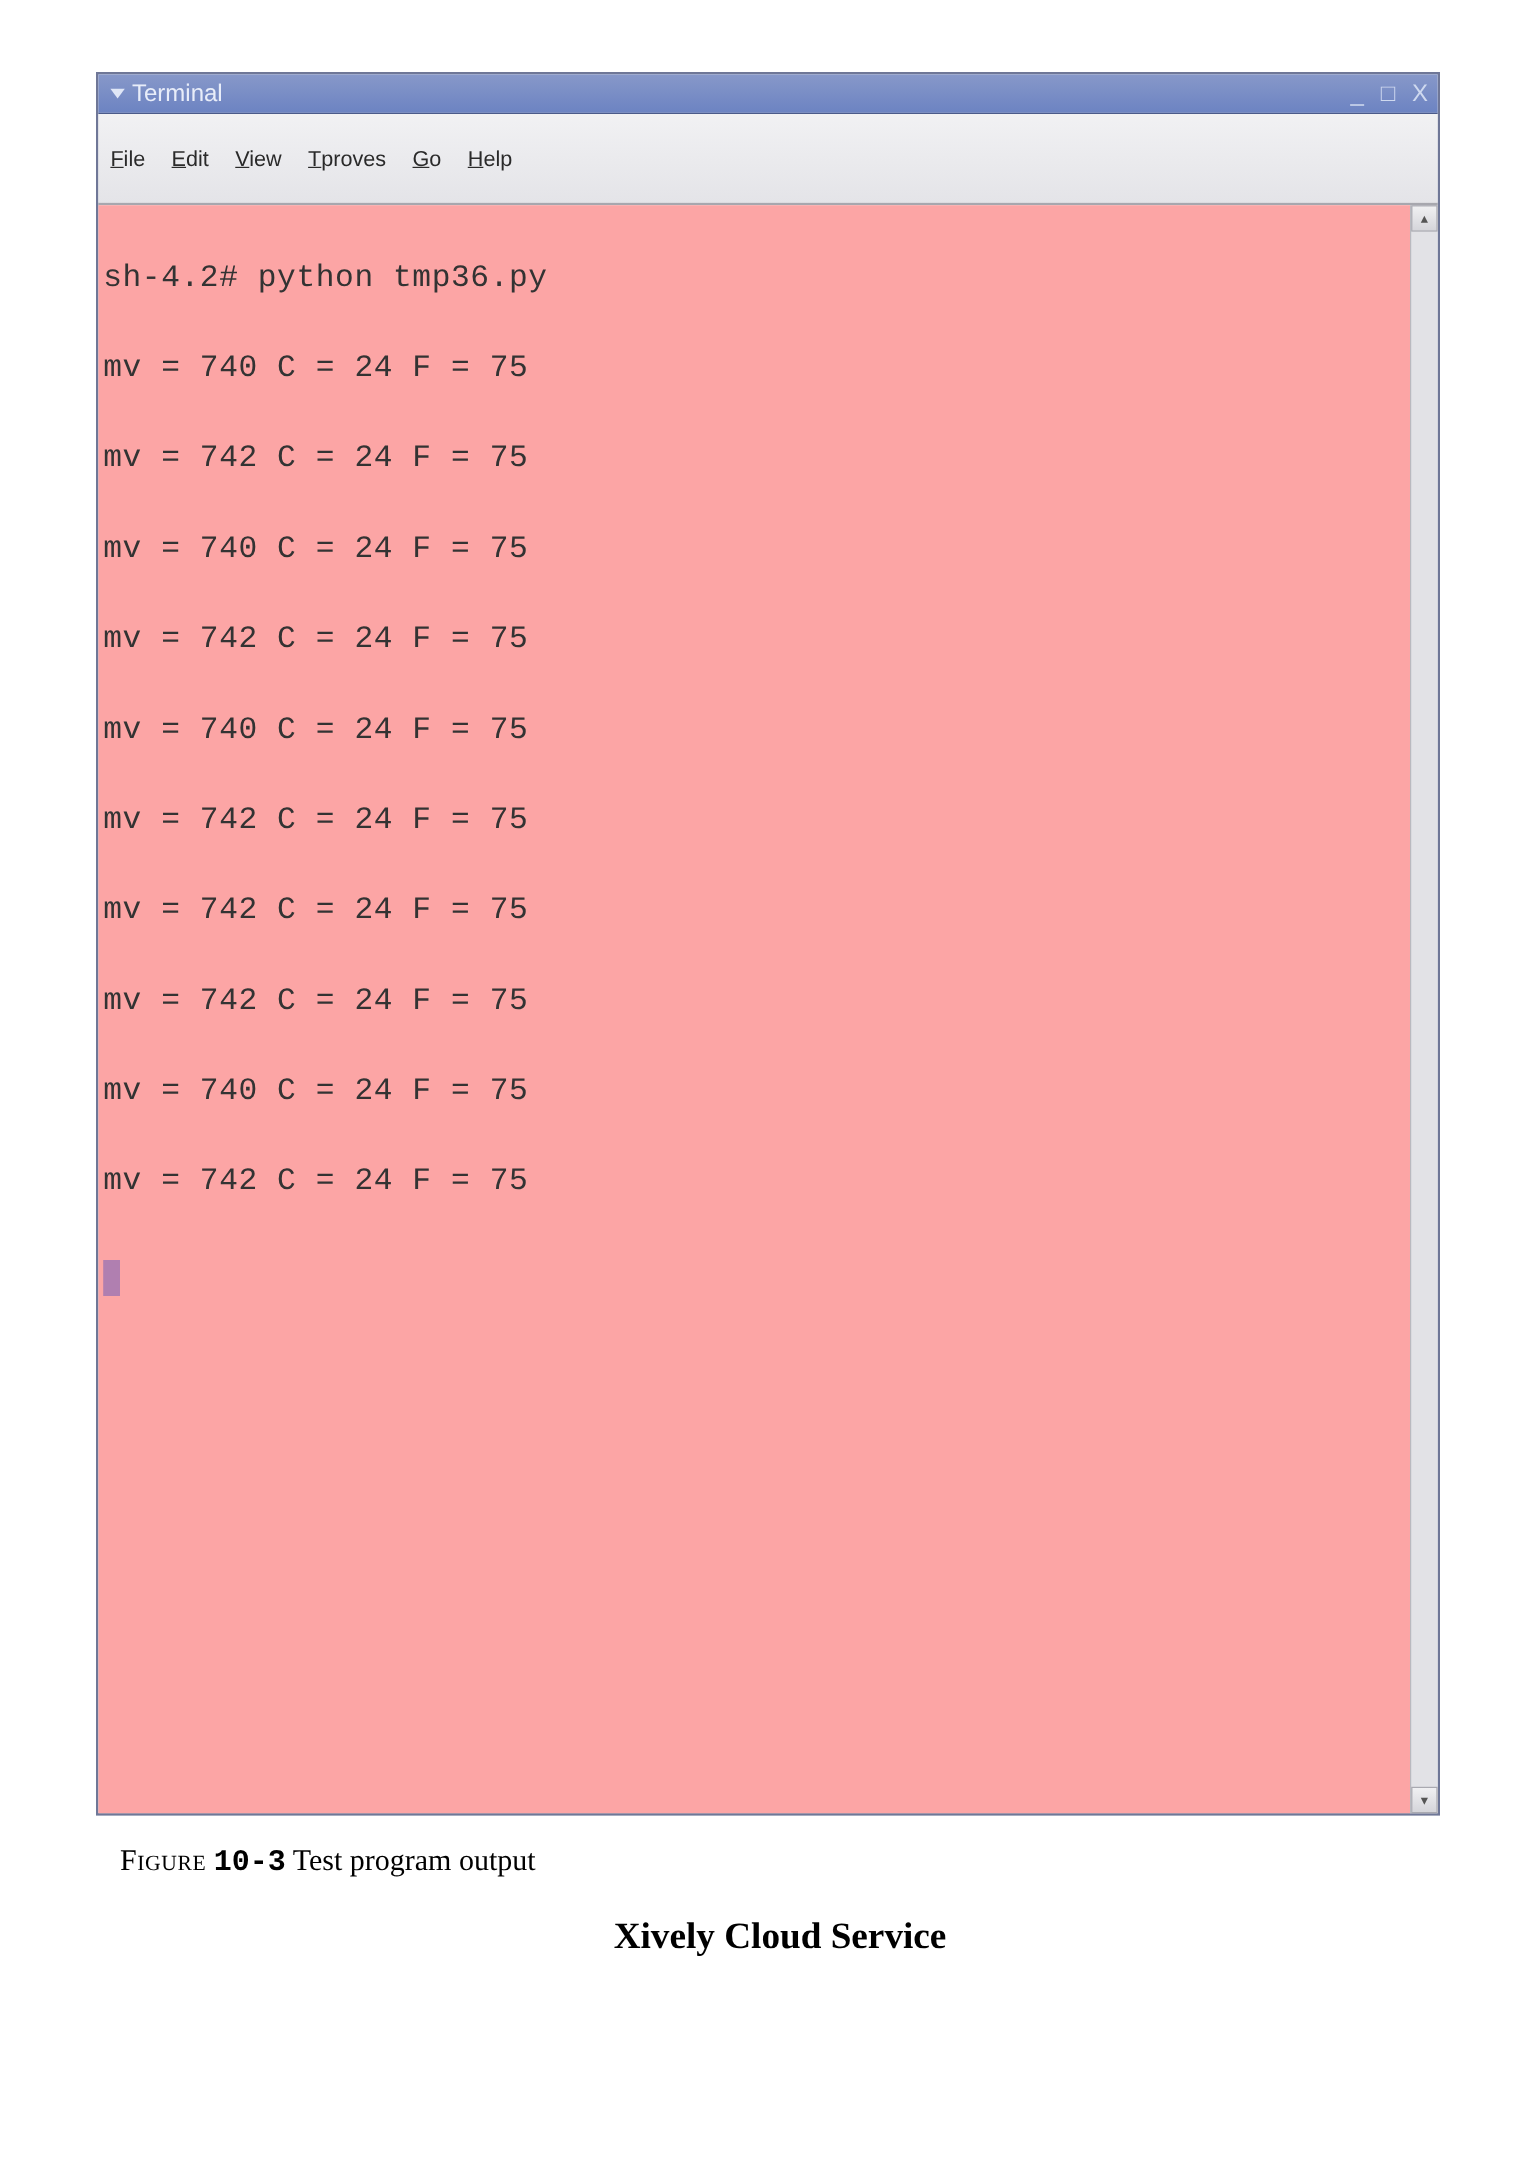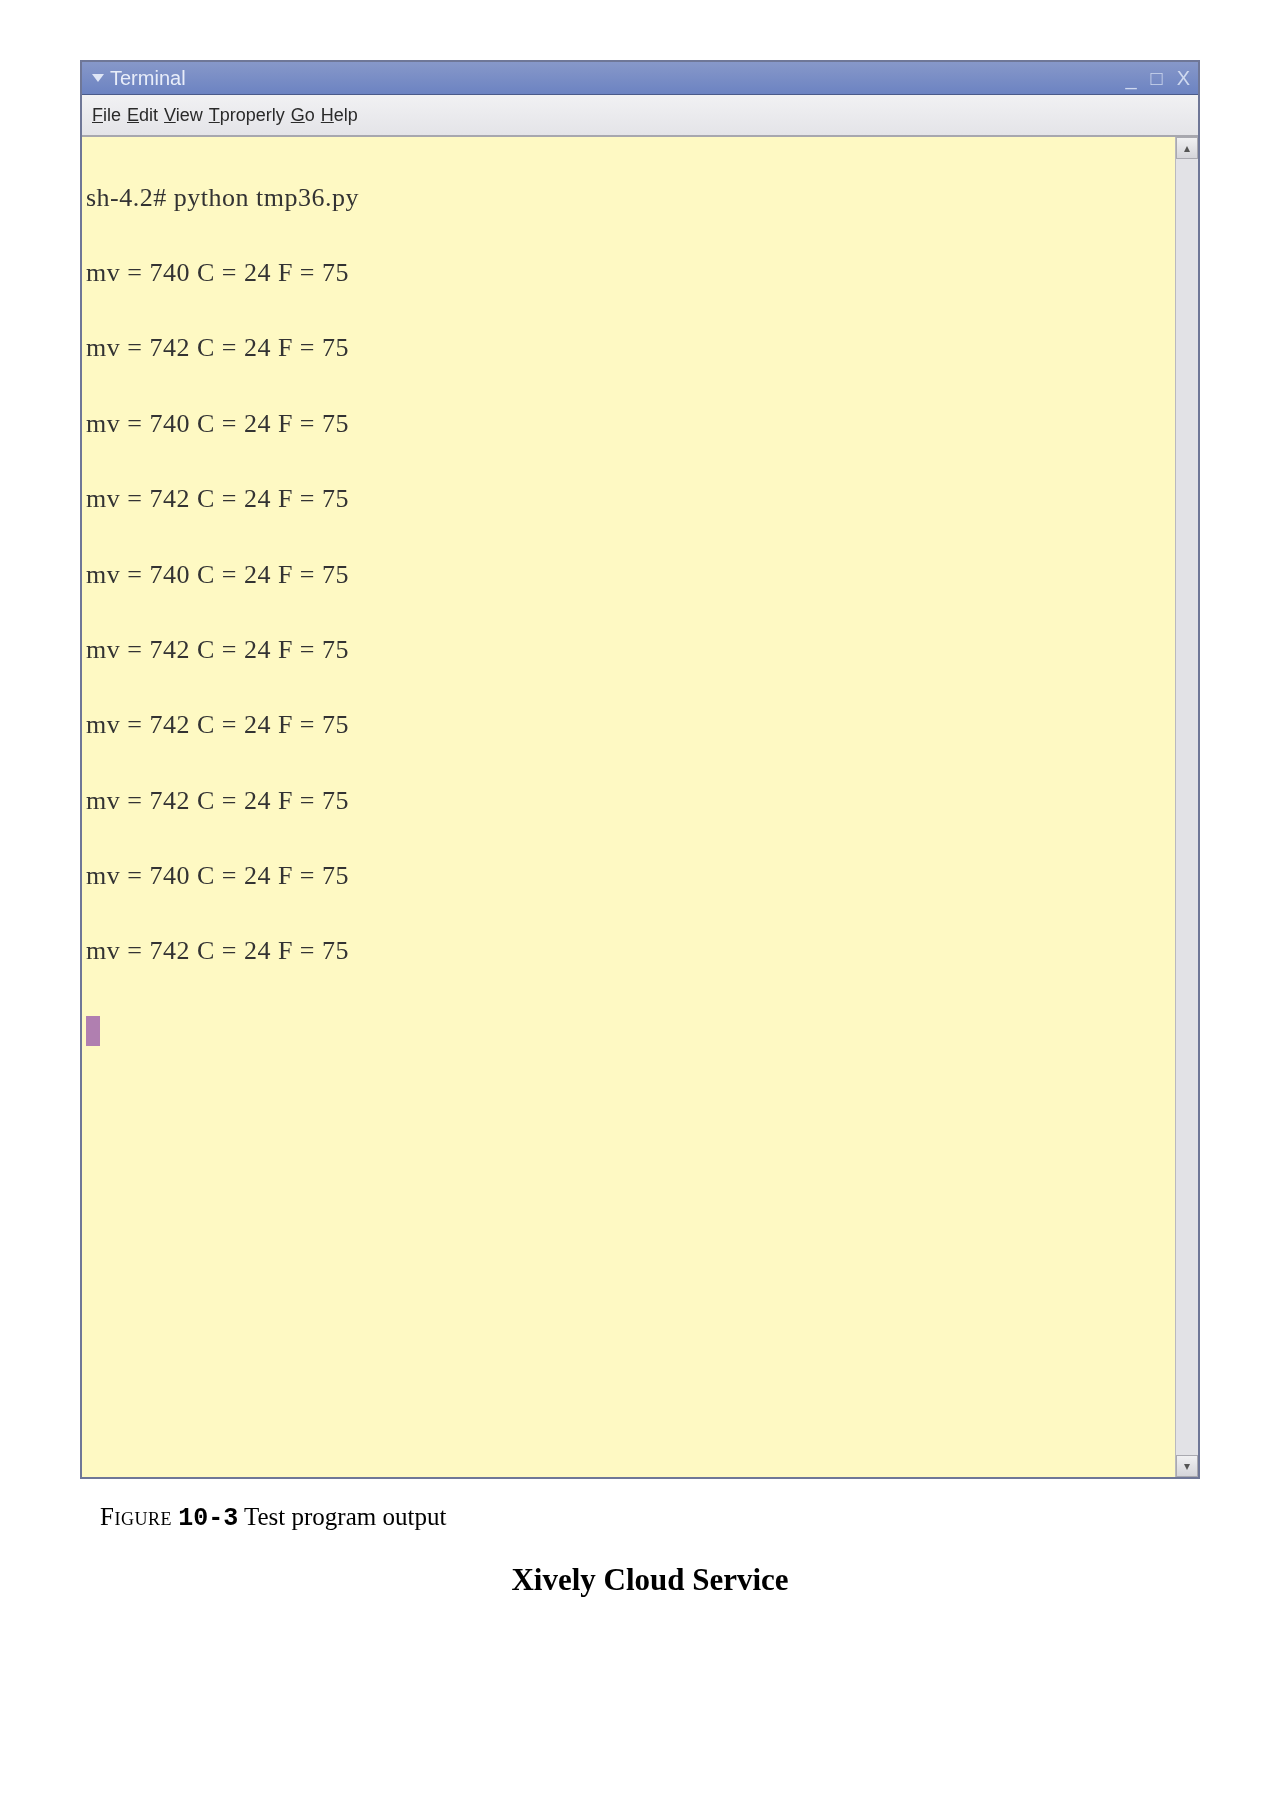--- a/index.html
+++ b/index.html
@@ -57,40 +57,40 @@
     font-family: Verdana, Arial, sans-serif;
     font-size: 20px;
     letter-spacing: 2px;
   }
   .menubar {
     background: linear-gradient(to bottom, #f1f1f3 0%, #e4e4e8 100%);
     border-bottom: 2px solid #a7a7ae;
     height: 38px;
     display: flex;
     align-items: center;
-    gap: 6px;
-    padding: 1px 10px;
+    gap: 22px;
+    padding: 18px 10px;
     font-family: Verdana, Arial, sans-serif;
     font-size: 18px;
     color: #2a2a2a;
   }
   .menu-item {
     cursor: default;
   }
   .mnemonic {
     text-decoration: underline;
   }
   .term-body-wrap {
     display: flex;
     height: 1340px;
   }
   .term-content {
     flex: 1 1 auto;
-    background: #fef9c3;
-    font-family: Liberation Serif, serif;
+    background: #fca5a5;
+    font-family: Liberation Mono, monospace;
     font-size: 26px;
     line-height: 1.45;
     color: #333;
     padding: 4px 0 0 4px;
     white-space: pre;
     letter-spacing: 0.5px;
   }
   .term-content .line {
     display: block;
   }
@@ -167,21 +167,21 @@
         <span>_</span>
         <span>□</span>
         <span>X</span>
       </div>
     </div>
 
     <div class="menubar">
       <span class="menu-item"><span class="mnemonic">F</span><span>ile</span></span>
       <span class="menu-item"><span class="mnemonic">E</span><span>dit</span></span>
       <span class="menu-item"><span class="mnemonic">V</span><span>iew</span></span>
-      <span class="menu-item"><span class="mnemonic">T</span><span>properly</span></span>
+      <span class="menu-item"><span class="mnemonic">T</span><span>proves</span></span>
       <span class="menu-item"><span class="mnemonic">G</span><span>o</span></span>
       <span class="menu-item"><span class="mnemonic">H</span><span>elp</span></span>
     </div>
 
     <div class="term-body-wrap">
       <div class="term-content">
 <span class="line">sh-4.2# python tmp36.py</span>
 <span class="line">mv = 740 C = 24 F = 75</span>
 <span class="line">mv = 742 C = 24 F = 75</span>
 <span class="line">mv = 740 C = 24 F = 75</span>

